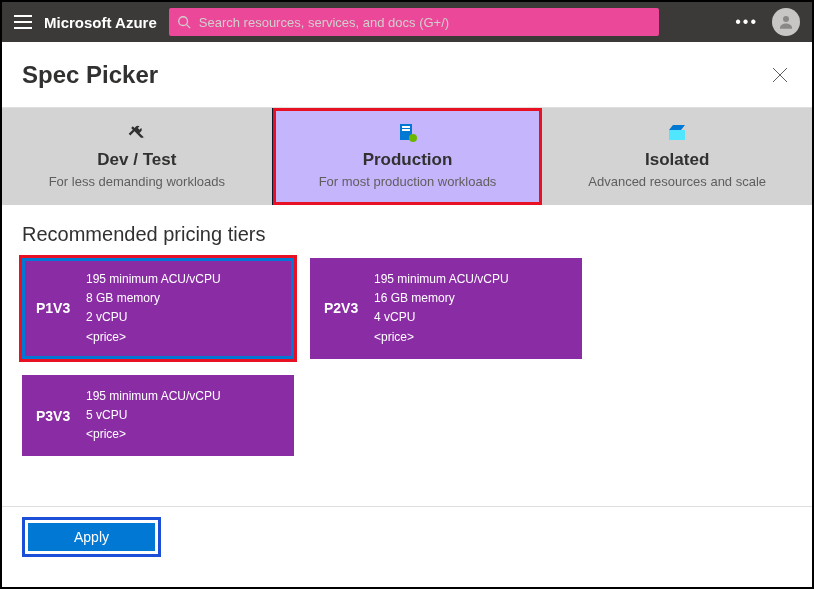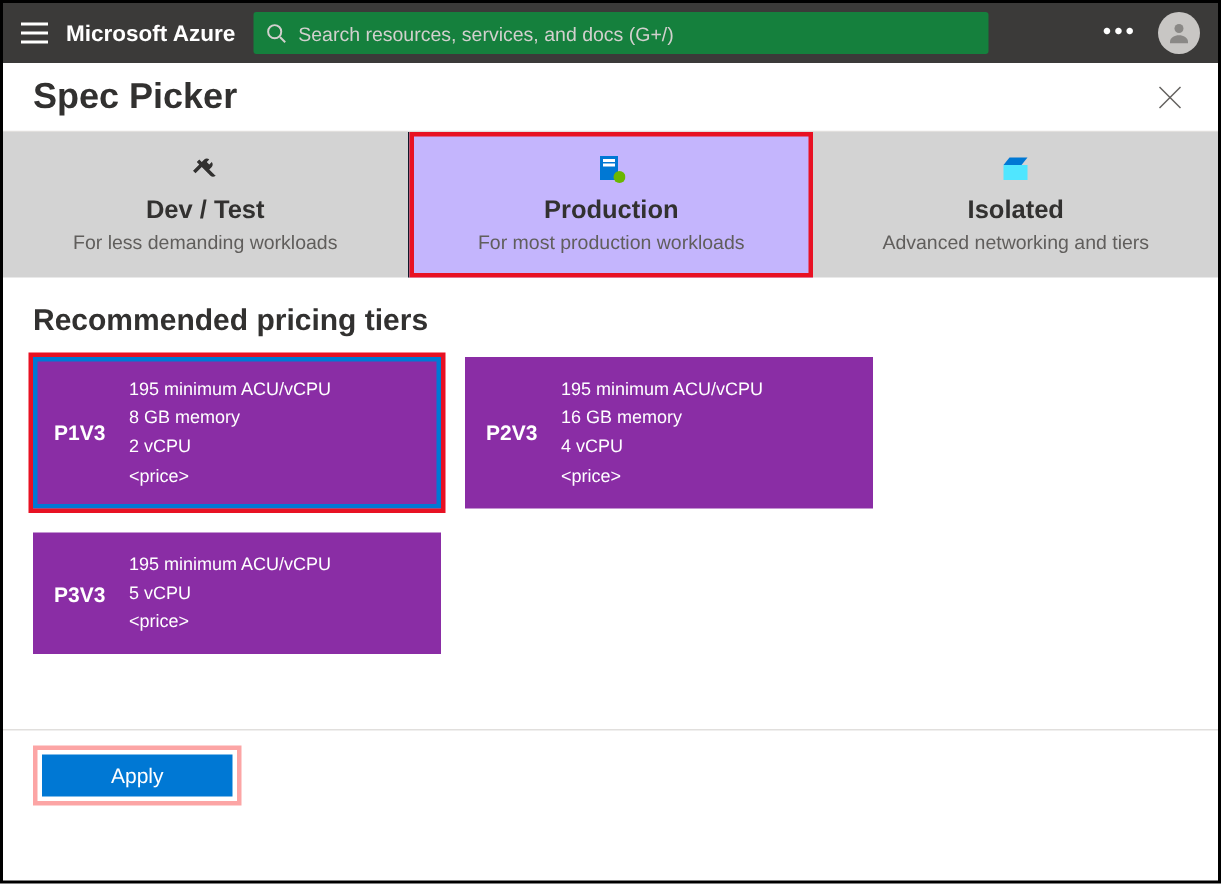--- a/index.html
+++ b/index.html
@@ -23,21 +23,21 @@
       width: 18px; height: 14px;
       display: flex; flex-direction: column; justify-content: space-between;
       cursor: pointer;
     }
     .hamburger span { height: 2px; background: #fff; width: 100%; }
     .brand { color: #fff; font-weight: 600; font-size: 15px; white-space: nowrap; }
     .searchbox {
       flex: 1;
       max-width: 490px;
       height: 28px;
-      background: #15803d;
+      background: #ec4899;
       border-radius: 2px;
       display: flex;
       align-items: center;
       padding: 0 8px;
       gap: 8px;
       cursor: text;
     }
     .searchbox svg { flex: none; }
     .searchbox input {
       border: none; background: transparent; outline: none;
@@ -46,21 +46,21 @@
     .searchbox input::placeholder { color: #d2d0ce; }
     .top-actions { margin-left: auto; display: flex; align-items: center; gap: 14px; }
     .more-dots { color: #fff; letter-spacing: 2px; font-size: 16px; cursor: pointer; }
     .avatar {
       width: 28px; height: 28px; border-radius: 50%;
       background: #c8c6c4; display: flex; align-items: center; justify-content: center;
     }
     .avatar svg { display: block; }
 
     .blade-header {
-      height: 45px;
+      height: 65px;
       display: flex; align-items: center; justify-content: space-between;
       padding: 0 20px;
     }
     .blade-title { font-size: 24px; font-weight: 600; color: #323130; }
     .close-btn { cursor: pointer; padding: 4px; }
     .close-btn svg { display: block; }
 
     .content {
       height: calc(589px - 40px - 60px - 4px);
       overflow-y: scroll;
@@ -89,21 +89,21 @@
       border: 3px solid #e81123;
       padding: 11px 5px 13px;
     }
     .tab-icon { height: 22px; margin-bottom: 6px; display:flex; align-items:center; justify-content:center;}
     .tab-name { font-size: 17px; font-weight: 600; color: #323130; margin-bottom: 4px; }
     .tab-desc { font-size: 13px; color: #605e5c; }
 
     .section {
       padding: 18px 20px 0 20px;
     }
-    .section-title { font-size: 20px; font-weight: 700; color: #323130; margin-bottom: 12px; }
+    .section-title { font-size: 20px; font-weight: 400; color: #323130; margin-bottom: 12px; }
 
     .tiers {
       display: flex; flex-wrap: wrap; gap: 16px;
     }
     .tier-card {
       width: 272px;
       background: #8a2da5;
       color: #fff;
       display: flex;
       padding: 12px 14px;
@@ -123,21 +123,21 @@
     .tier-specs { font-size: 12px; line-height: 1.6; }
 
     .footer {
       position: relative;
       margin-top: 50px;
       border-top: 1px solid #e1dfdd;
       padding: 10px 20px 20px;
     }
     .apply-wrap {
       display: inline-block;
-      border: 3px solid #fca5a5;
+      border: 3px solid #1d4ed8;
       padding: 3px;
     }
     .apply-btn {
       background: #0078d4; color: #fff;
       border: none; font-size: 14px;
       padding: 6px 46px; cursor: pointer;
     }
   </style>
 </head>
 <body>
@@ -202,21 +202,21 @@
       <div class="tab-desc">For most production workloads</div>
     </div>
     <div class="tab">
       <div class="tab-icon">
         <svg width="18" height="18" viewBox="0 0 18 18">
           <rect x="1" y="6" width="16" height="10" fill="#50e6ff"></rect>
           <polygon points="1,6 5,1 17,1 13,6" fill="#0078d4"></polygon>
         </svg>
       </div>
       <div class="tab-name">Isolated</div>
-      <div class="tab-desc">Advanced networking and tiers</div>
+      <div class="tab-desc">Advanced resources and scale</div>
     </div>
   </div>
 
   <div class="section">
     <div class="section-title">Recommended pricing tiers</div>
     <div class="tiers">
 
       <div class="tier-card selected">
         <div class="tier-name">P1V3</div>
         <div class="tier-specs">

